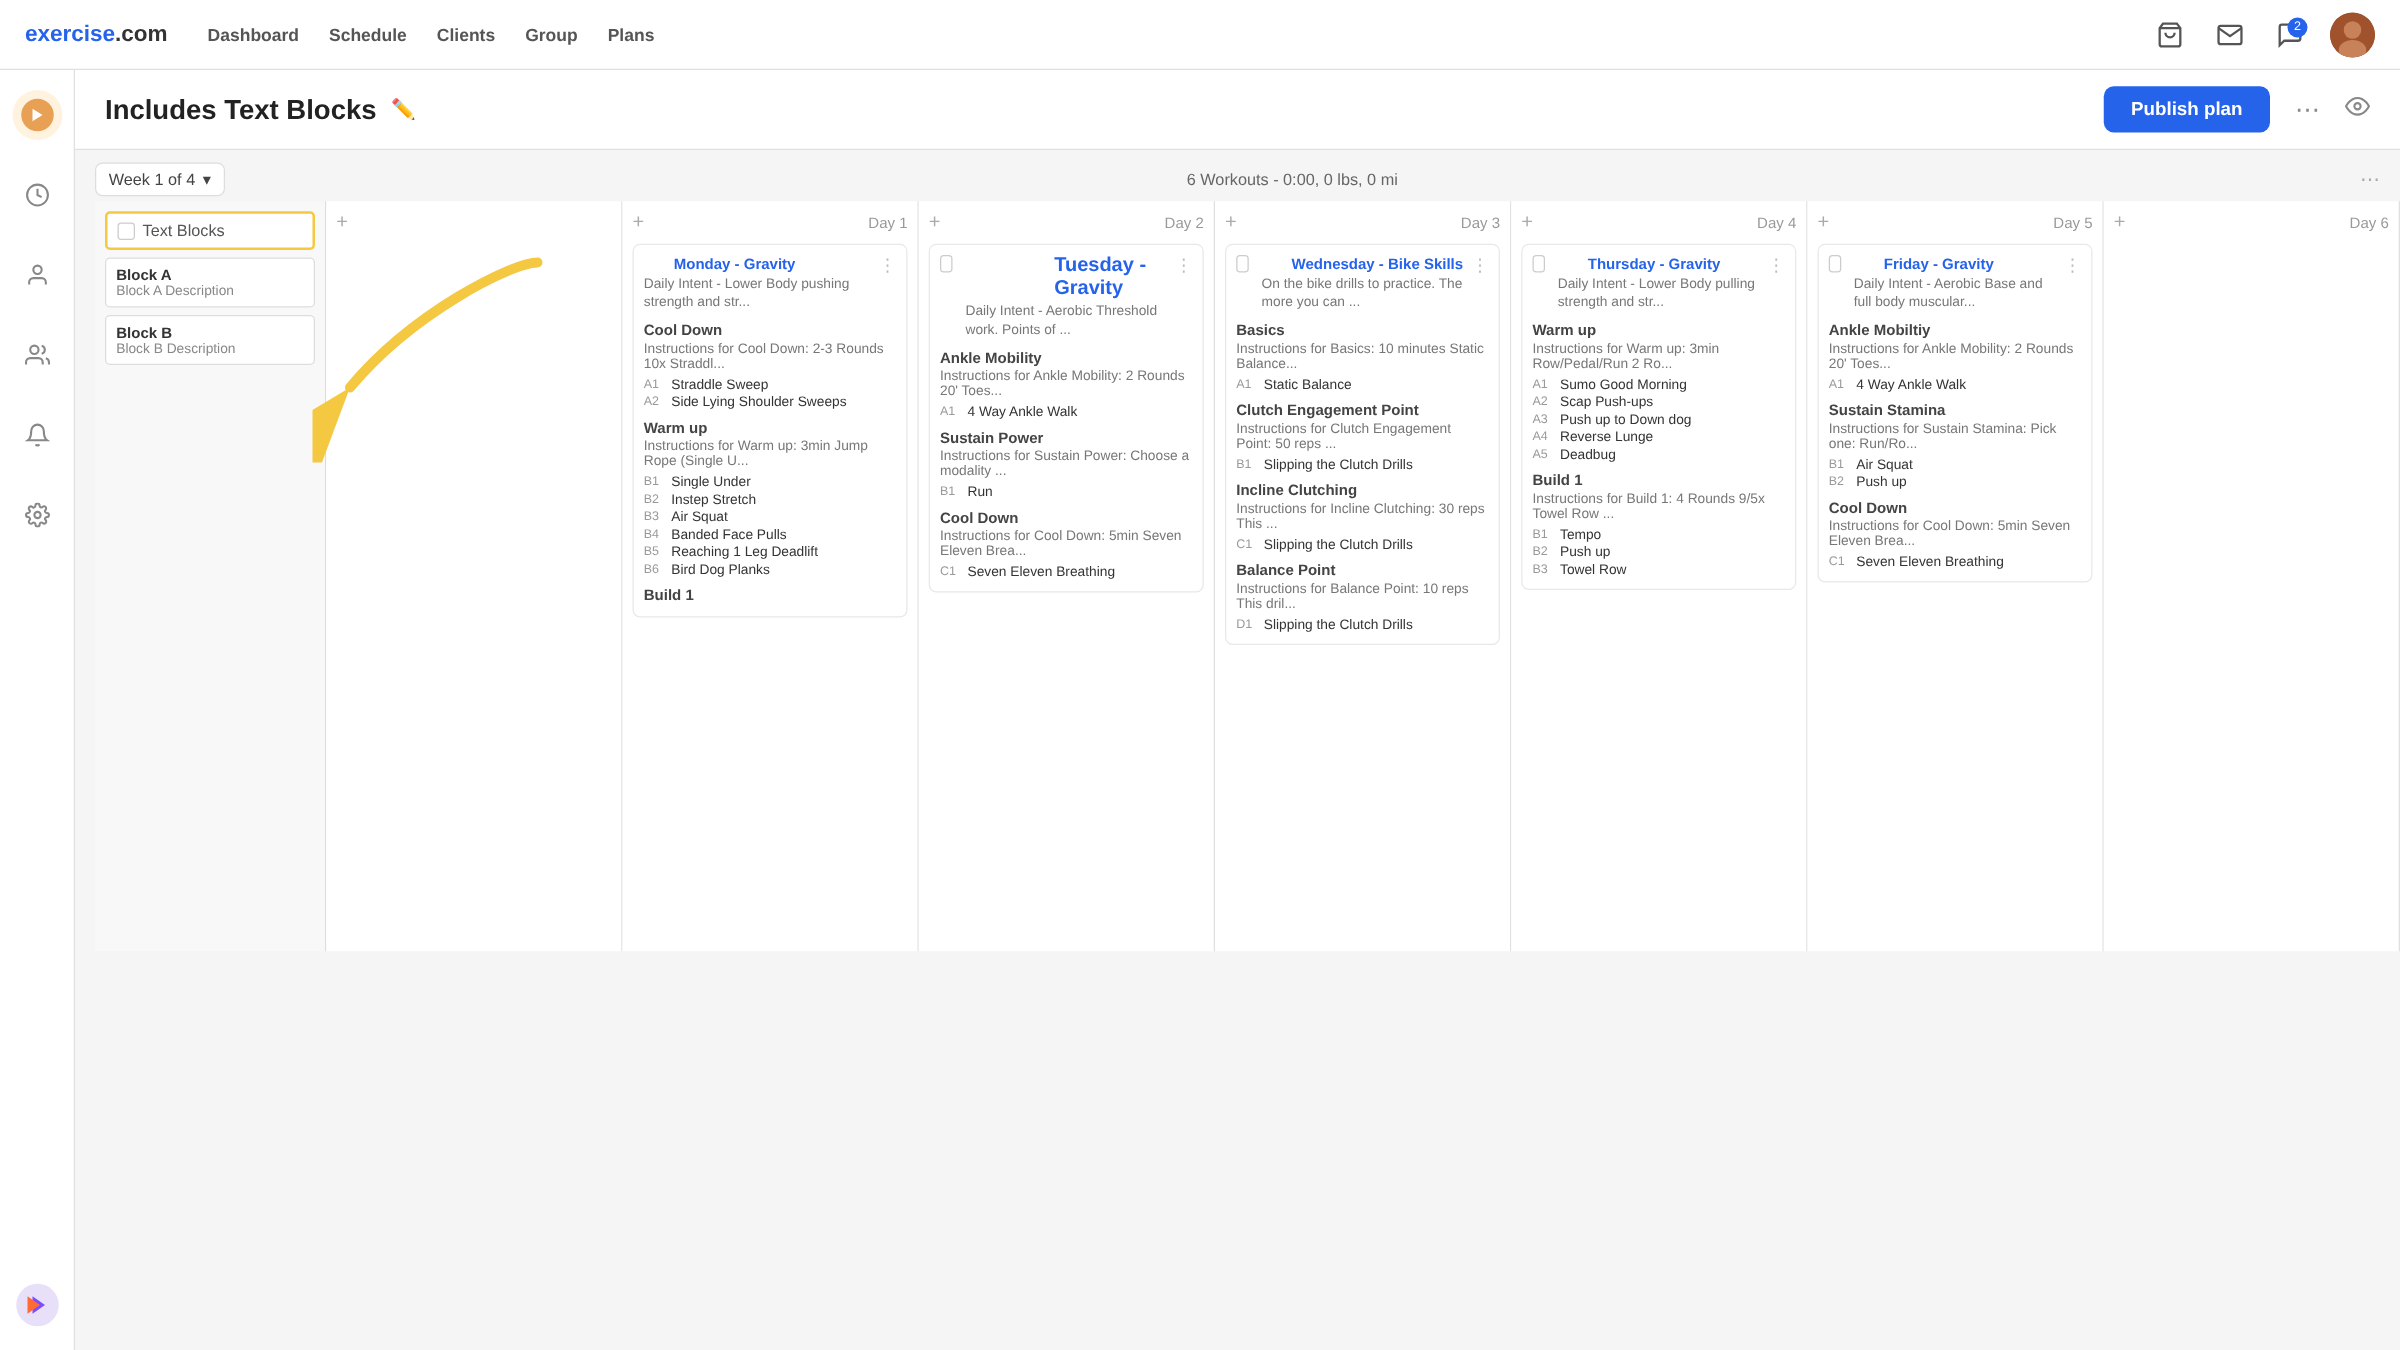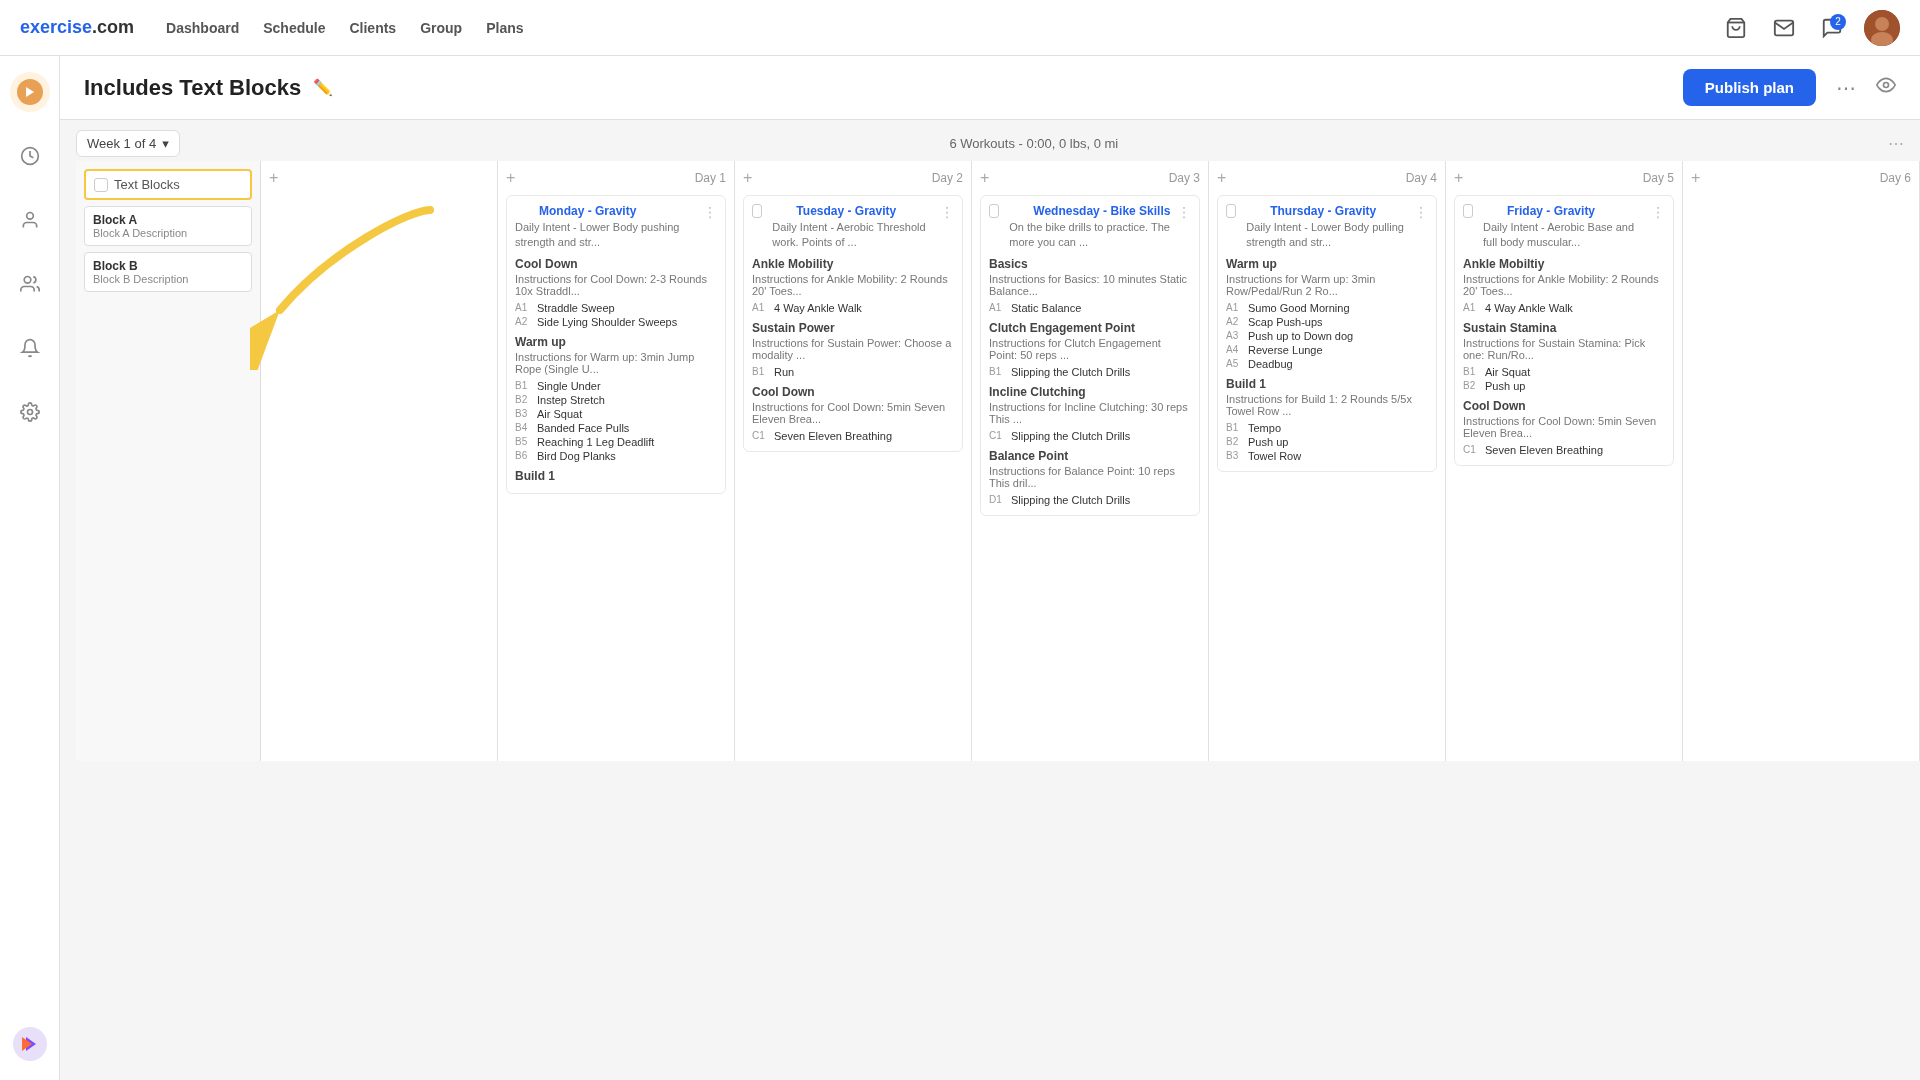--- a/index.html
+++ b/index.html
@@ -341,21 +341,21 @@
     <div class="day-col">
       <div class="day-col-header">
         <span class="day-add-btn">+</span>
         <span class="day-number">Day 2</span>
       </div>
       <div class="workout-card">
         <div style="display:flex; justify-content:space-between; align-items:flex-start;">
           <div style="display:flex; align-items:flex-start; gap:4px;">
             <span class="workout-checkbox"></span>
             <div>
-              <div class="workout-title" style="font-size:12px;">Tuesday - Gravity</div>
+              <div class="workout-title" style="font-size:16px;margin-left:47px;">Tuesday - Gravity</div>
               <div class="workout-desc">Daily Intent - Aerobic Threshold work. Points of ...</div>
             </div>
           </div>
           <span class="card-more">⋮</span>
         </div>
         <div class="exercise-section">
           <div class="section-title">Ankle Mobility</div>
           <div class="section-desc">Instructions for Ankle Mobility: 2 Rounds 20' Toes...</div>
           <div class="exercise-item">
             <span class="exercise-label">A1</span>
@@ -467,21 +467,21 @@
             <span class="exercise-label">A4</span>
             <span>Reverse Lunge</span>
           </div>
           <div class="exercise-item">
             <span class="exercise-label">A5</span>
             <span>Deadbug</span>
           </div>
         </div>
         <div class="exercise-section">
           <div class="section-title">Build 1</div>
-          <div class="section-desc">Instructions for Build 1: 2 Rounds 5/5x Towel Row ...</div>
+          <div class="section-desc">Instructions for Build 1: 4 Rounds 9/5x Towel Row ...</div>
           <div class="exercise-item">
             <span class="exercise-label">B1</span>
             <span>Tempo</span>
           </div>
           <div class="exercise-item">
             <span class="exercise-label">B2</span>
             <span>Push up</span>
           </div>
           <div class="exercise-item">
             <span class="exercise-label">B3</span>

